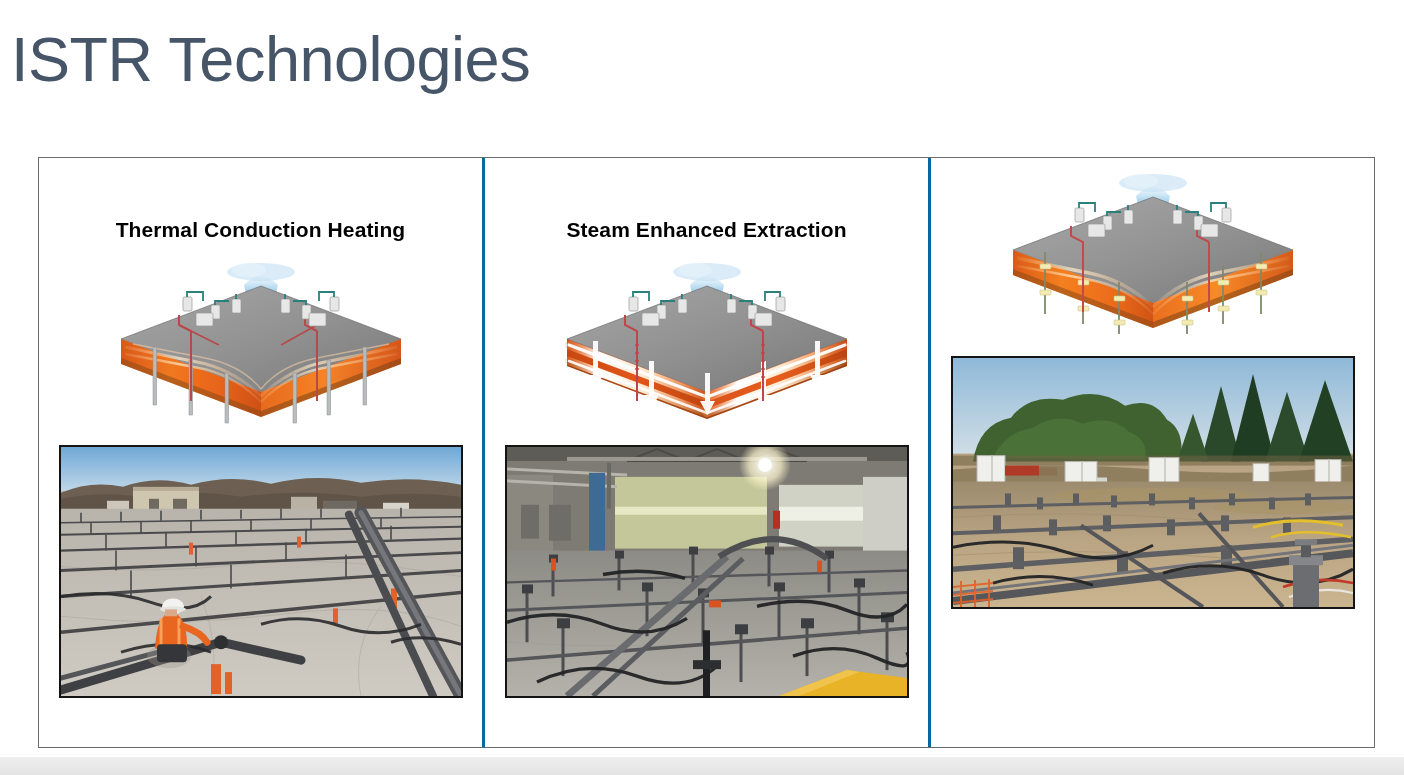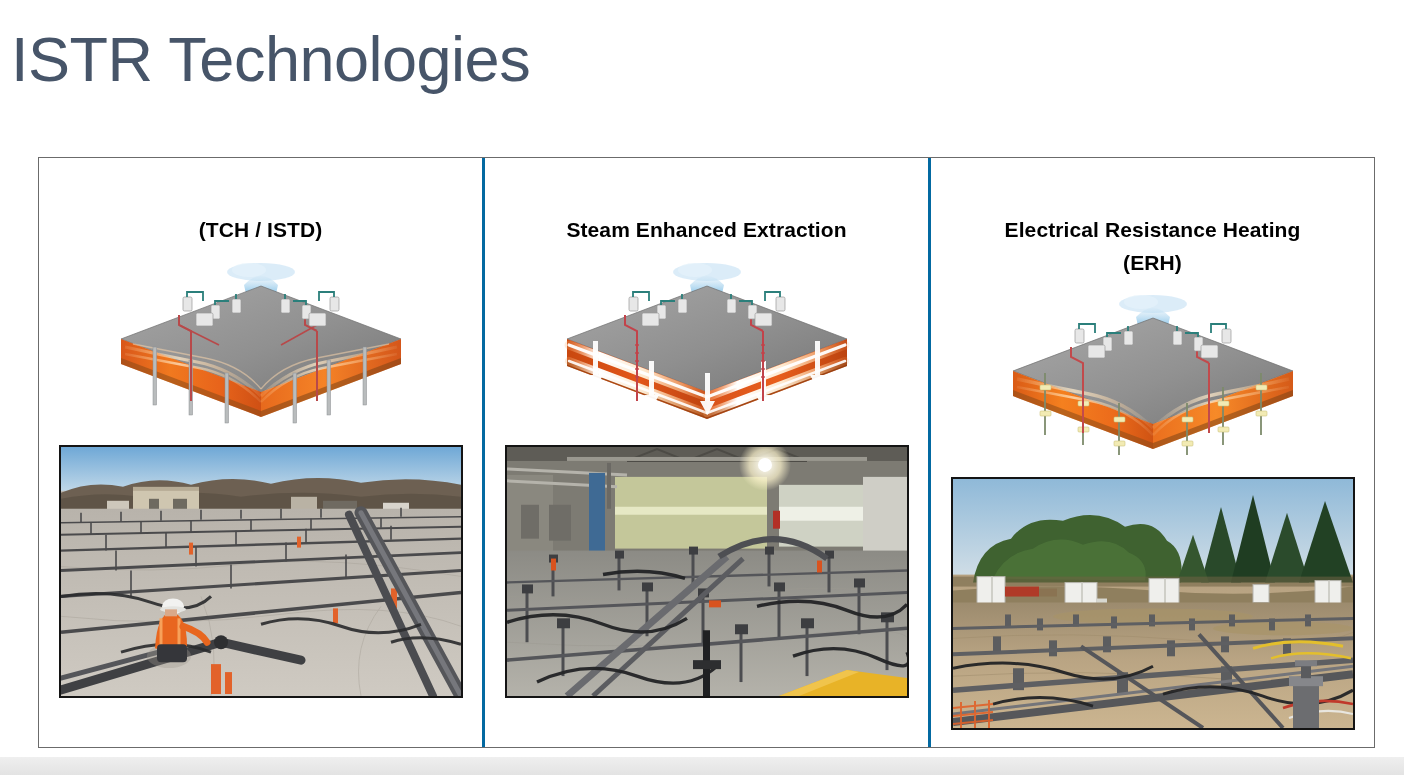--- a/index.html
+++ b/index.html
@@ -108,21 +108,21 @@
 
 <div class="slide">
 
   <div class="slide-title">ISTR Technologies</div>
 
   <div class="tech-table">
 
     <div class="tech-col">
       <div class="col-inner">
         <div class="col-head">
-          <span class="l2">(TCH / ISTD)</span>
+          <span>Thermal Conduction Heating</span>
         </div>
 
         <div class="diagram-wrap">
           <svg viewBox="0 0 300 168" xmlns="http://www.w3.org/2000/svg">
             <defs>
               <linearGradient id="t-plume" x1="0" y1="1" x2="0" y2="0">
                 <stop offset="0%" stop-color="#4fa3dd" stop-opacity="0.95"></stop>
                 <stop offset="60%" stop-color="#89c4e8" stop-opacity="0.8"></stop>
                 <stop offset="100%" stop-color="#cfe6f5" stop-opacity="0.35"></stop>
               </linearGradient>
@@ -569,24 +569,20 @@
 
             <rect x="196" y="184" width="7" height="66" fill="#1f2022"></rect>
             <rect x="186" y="214" width="28" height="9" fill="#2d2e30"></rect>
           </svg>
         </div>
       </div>
     </div>
 
     <div class="tech-col">
       <div class="col-inner">
-        <div class="col-head">
-          <span>Electrical Resistance Heating</span>
-          <span class="l2">(ERH)</span>
-        </div>
 
         <div class="diagram-wrap">
           <svg viewBox="0 0 300 168" xmlns="http://www.w3.org/2000/svg">
             <defs>
               <linearGradient id="e-plume" x1="0" y1="1" x2="0" y2="0">
                 <stop offset="0%" stop-color="#4fa3dd" stop-opacity="0.95"></stop>
                 <stop offset="60%" stop-color="#89c4e8" stop-opacity="0.8"></stop>
                 <stop offset="100%" stop-color="#cfe6f5" stop-opacity="0.35"></stop>
               </linearGradient>
               <linearGradient id="e-topface" x1="0" y1="0" x2="1" y2="1">

